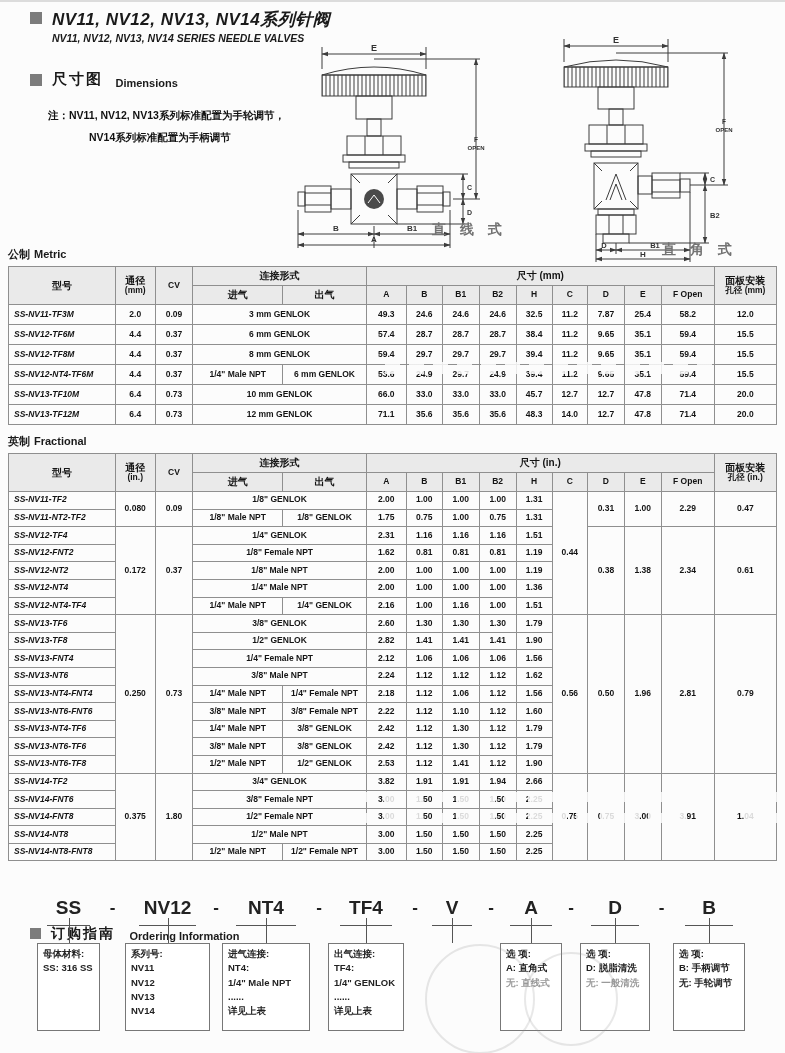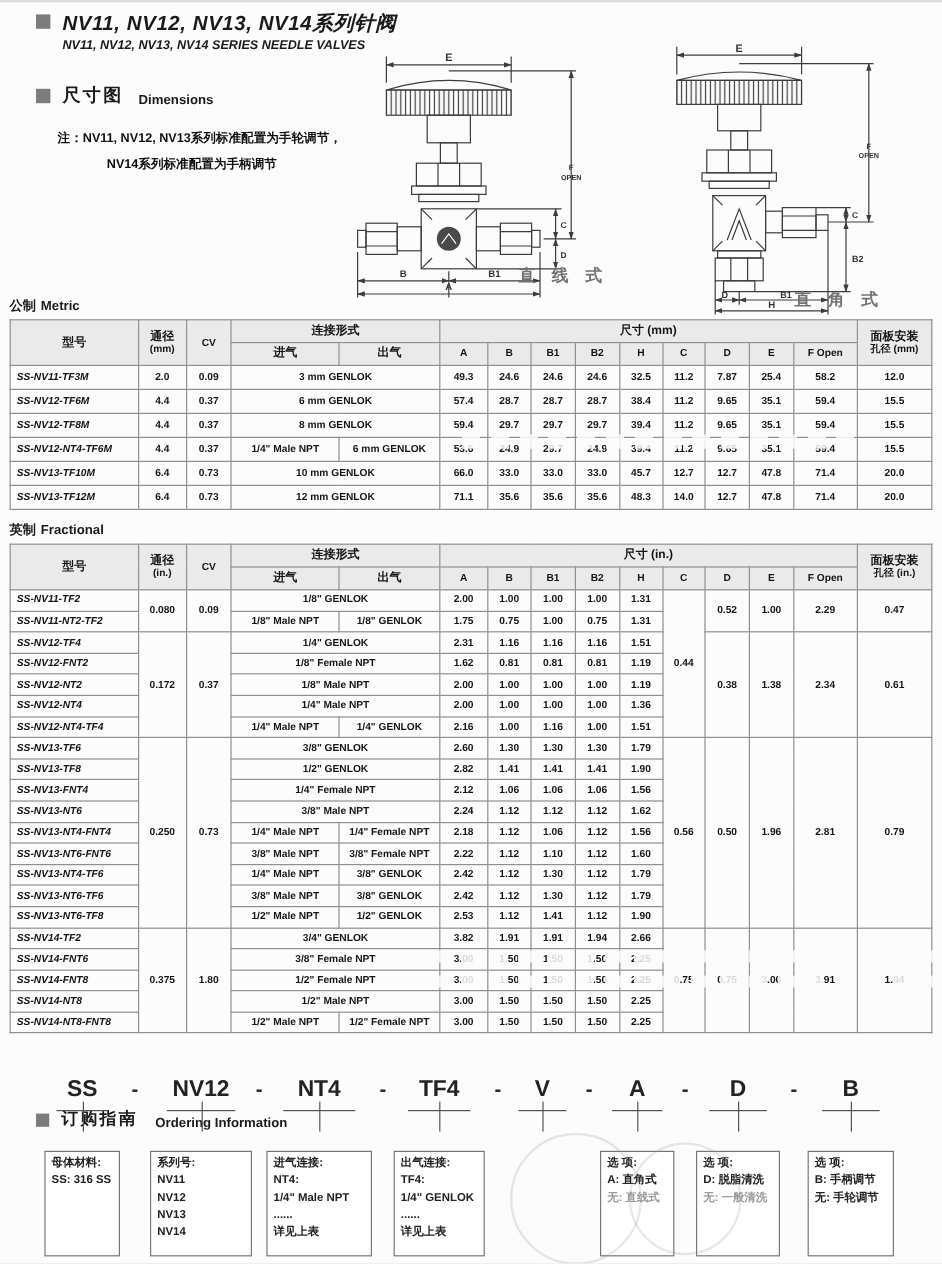--- a/index.html
+++ b/index.html
@@ -43,21 +43,21 @@
   .ord-head-en{font-size:11px;font-weight:bold;margin-left:10px;position:relative;top:2px;}
   #ordering-diagram{position:absolute;left:0;top:898px;width:785px;height:148px;}
   .ord-col{position:absolute;top:0;}
   .ord-code{height:20px;text-align:center;font-size:19px;font-weight:bold;color:#222;line-height:20px;}
   .ord-sep{position:absolute;top:0;height:20px;line-height:20px;font-size:17px;font-weight:bold;color:#222;
            transform:translateX(-50%);}
   .ord-conn{position:relative;height:25px;}
   .ord-conn::before{content:"";position:absolute;left:50%;top:0;bottom:0;width:1px;background:#555;}
   .ord-conn::after{content:"";position:absolute;left:16%;right:16%;top:7px;height:1px;background:#555;}
   .ord-box{border:1px solid #777;background:#fff;min-height:80px;padding:3px 5px;
-           font-size:9.5px;font-weight:bold;line-height:1.5;color:#222;margin-top:16px;}
+           font-size:9.5px;font-weight:bold;line-height:1.5;color:#222;}
   .ord-box .faded{color:#9a9a9a;}
 
   
   .wm{position:absolute;pointer-events:none;}
   .wm-band{background:repeating-linear-gradient(90deg,rgba(252,252,252,.85) 0 15px,rgba(252,252,252,0) 15px 24px);}
   .wm-circle{border:2px solid rgba(140,140,140,.20);border-radius:50%;}
 </style>
 </head>
 <body>
 
@@ -432,21 +432,21 @@
           <td class="model">SS-NV11-TF2</td>
           <td rowspan="2">0.080</td>
           <td rowspan="2">0.09</td>
           <td colspan="2">1/8" GENLOK</td>
           <td>2.00</td>
           <td>1.00</td>
           <td>1.00</td>
           <td>1.00</td>
           <td>1.31</td>
           <td rowspan="7">0.44</td>
-          <td rowspan="2">0.52</td>
+          <td rowspan="2">0.31</td>
           <td rowspan="2">1.00</td>
           <td rowspan="2">2.29</td>
           <td rowspan="2">0.47</td>
         </tr>
         <tr>
           <td class="model">SS-NV11-NT2-TF2</td>
           <td>1/8" Male NPT</td>
           <td>1/8" GENLOK</td>
           <td>1.75</td>
           <td>0.75</td>

